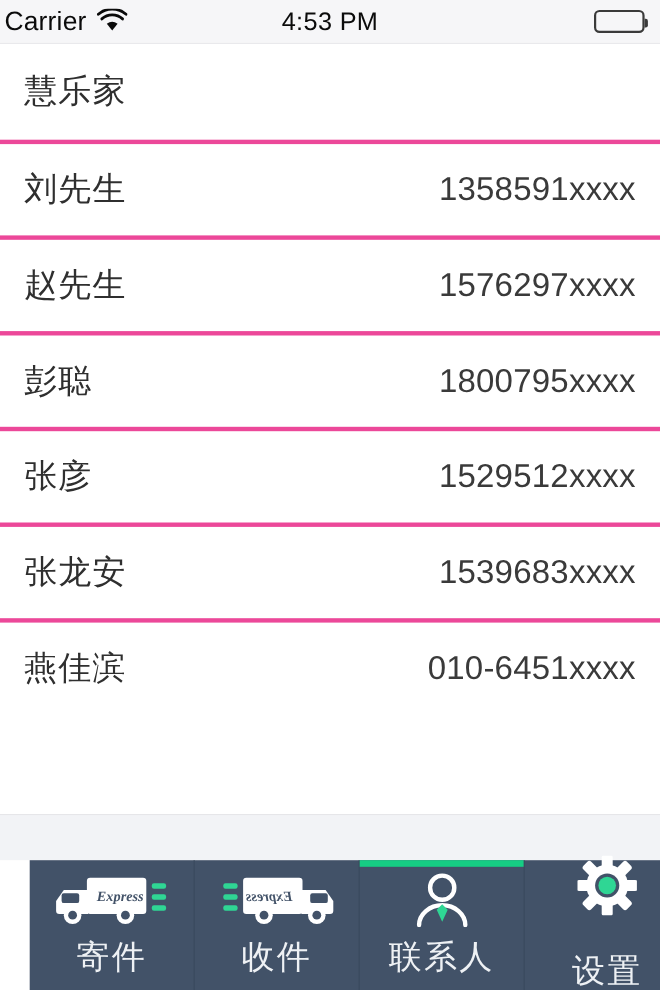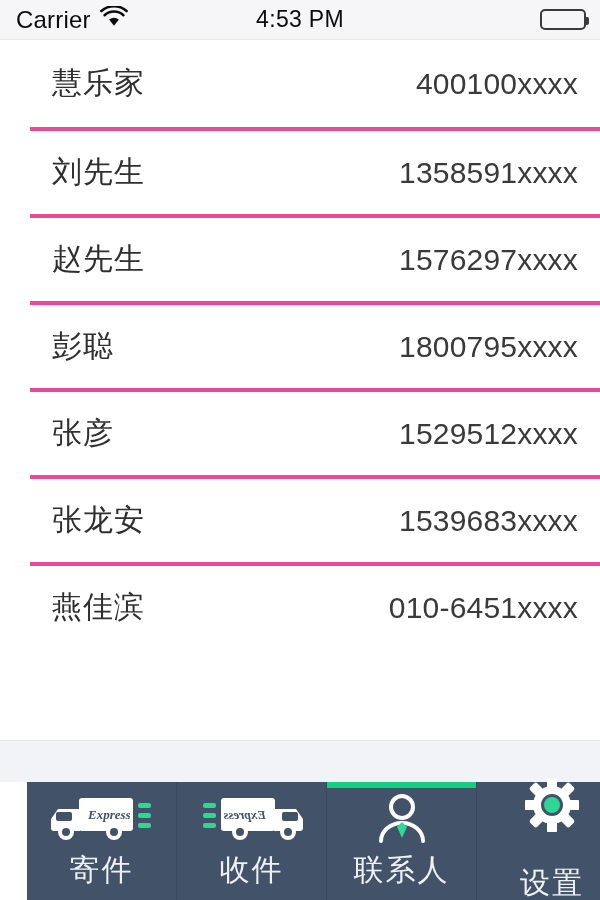--- a/index.html
+++ b/index.html
@@ -11,42 +11,42 @@
   }
   #phone { position:relative; width:600px; height:900px; background:#ffffff; }
 
   
   .statusbar{
     position:absolute; top:0; left:0; width:600px; height:40px;
     background:#f6f6f8;
     display:flex; align-items:center;
     border-bottom:1px solid #e9e9ec;
   }
-  .sb-left{ display:flex; gap:9px; margin-left:16px; }
+  .sb-left{ display:flex; align-items:center; gap:9px; margin-left:4px; }
   .sb-carrier{ font-size:24px; color:#0b0b0b; letter-spacing:.2px; }
   .wifi-ic{ display:block; margin-bottom:2px; }
   .sb-center{
     position:absolute; left:0; right:0; text-align:center;
     font-size:23px; font-weight:normal; color:#0b0b0b; letter-spacing:.3px;
   }
   .sb-right{ position:absolute; right:14px; display:flex; align-items:center; }
   .battery{
     width:46px; height:21px; border:2px solid #3a3a3a; border-radius:5px;
     padding:2px; position:relative; background:#f6f6f8;
   }
   .battery .fill{ width:100%; height:100%; background:#000; border-radius:2px; }
   .battery:after{
     content:""; position:absolute; right:-5px; top:6px;
     width:3px; height:8px; background:#3a3a3a; border-radius:0 2px 2px 0;
   }
 
   
   .list{
     position:absolute; top:40px; left:0; width:600px; height:700px;
-    background:#ffffff; overflow:hidden;padding-left:30px;
+    background:#ffffff; overflow:hidden;
   }
   .row{
     position:relative;
     height:87px;
     display:flex; align-items:center; justify-content:space-between;
     padding:0 22px;
     background:#ffffff;
   }
   .row + .row{ border-top:4px solid #ec4899; }
   .row .name{
@@ -108,21 +108,20 @@
     </div>
     <div class="sb-center">4:53 PM</div>
     <div class="sb-right">
       <span class="battery"><span class="fill"></span></span>
     </div>
   </div>
 
   <div class="list">
       <div class="row">
         <span class="name">慧乐家</span>
-        <span class="phone">400100xxxx</span>
       </div>
       <div class="row">
         <span class="name">刘先生</span>
         <span class="phone">1358591xxxx</span>
       </div>
       <div class="row">
         <span class="name">赵先生</span>
         <span class="phone">1576297xxxx</span>
       </div>
       <div class="row">

